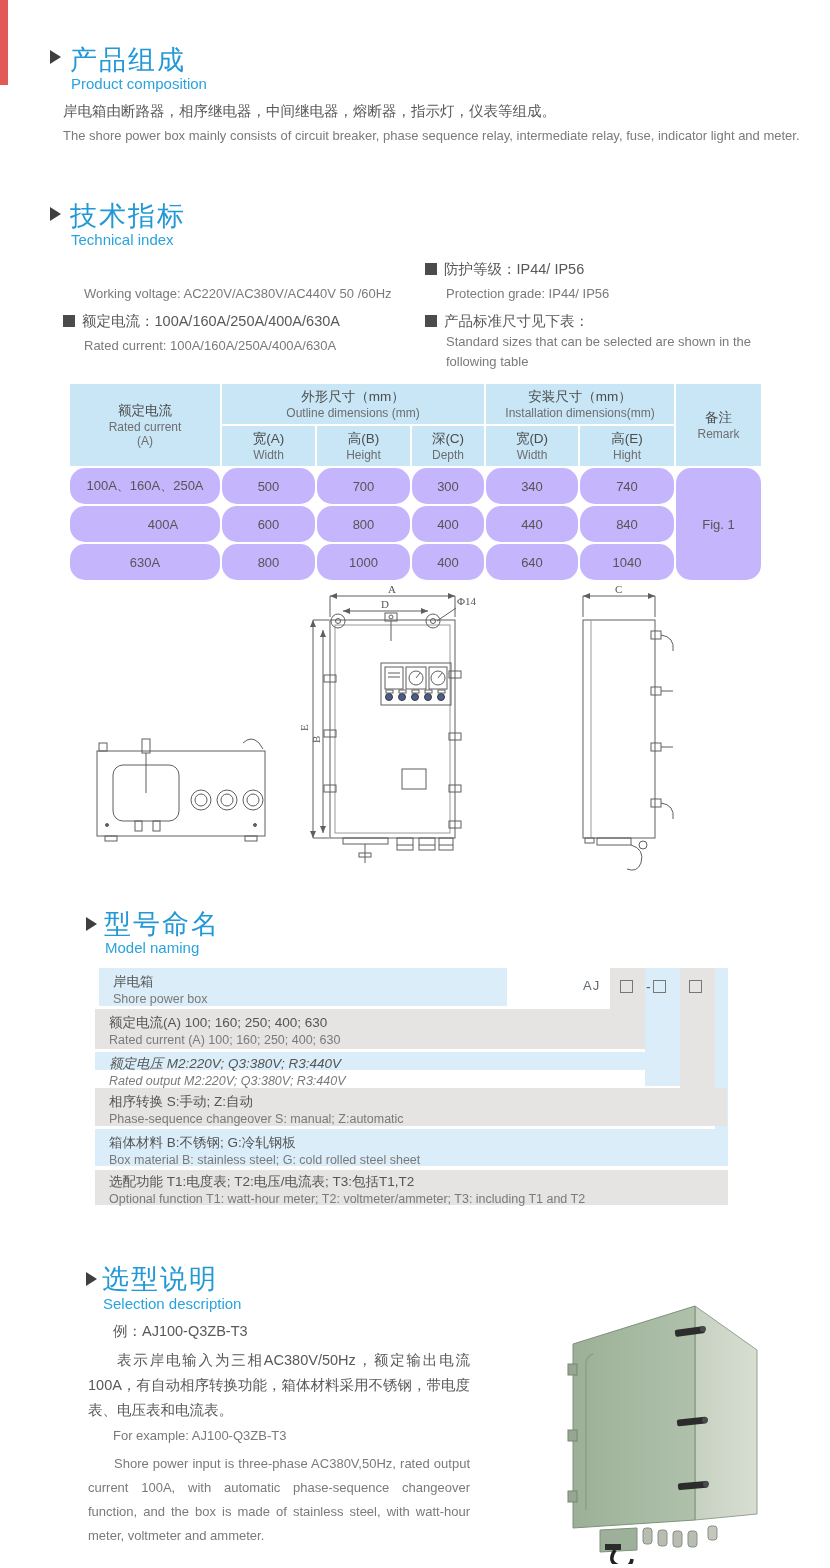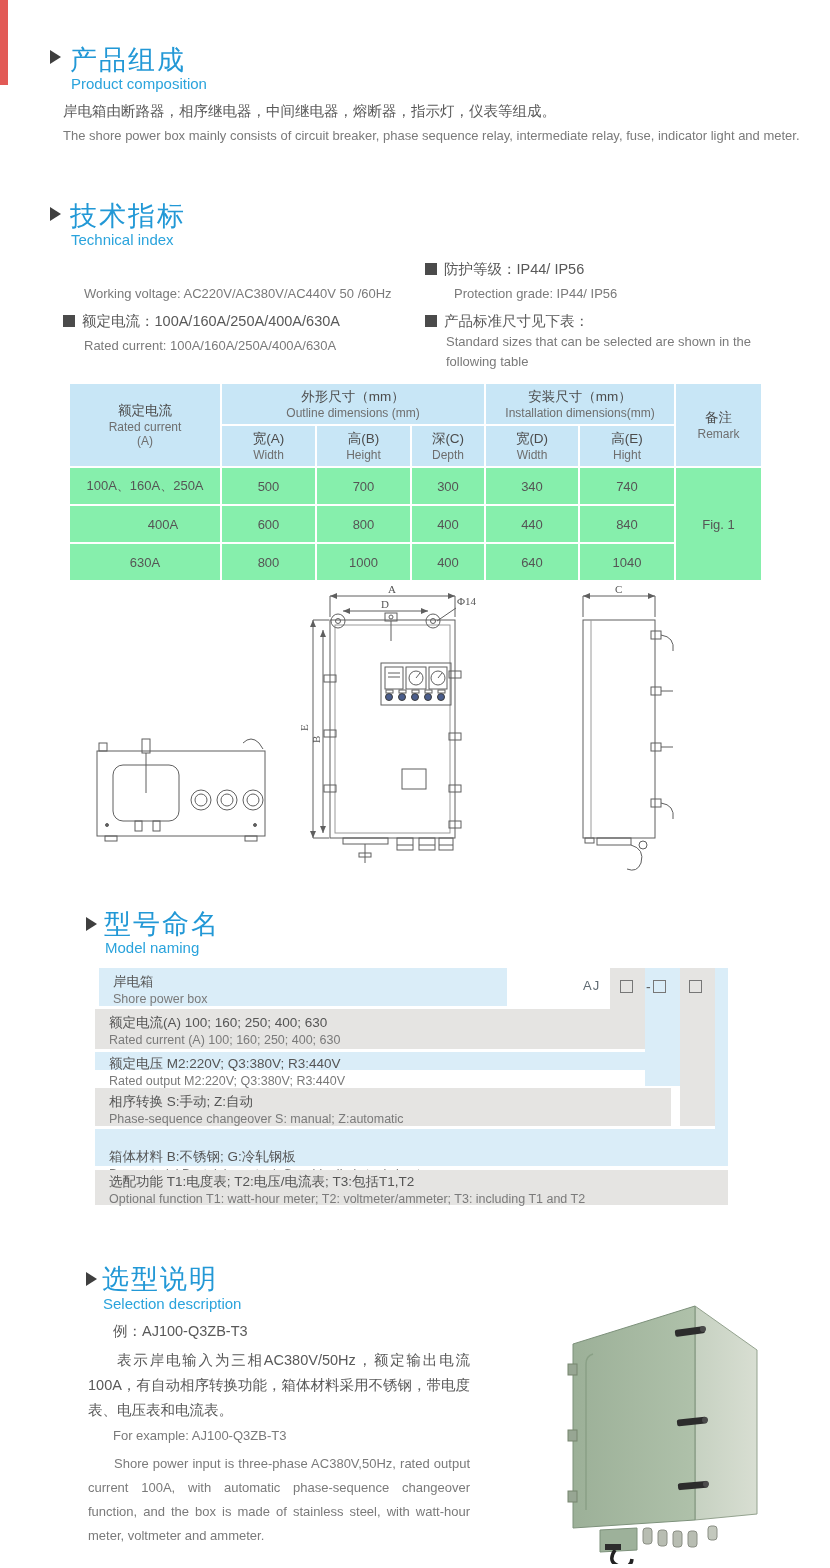--- a/index.html
+++ b/index.html
@@ -11,21 +11,21 @@
   .h-zh { font-size:27px; color:#2298d6; letter-spacing:2px; }
   .h-en { font-size:15px; color:#2aa3dc; }
   .t-zh { font-size:14.5px; color:#595959; }
   .t-en { font-size:13px; color:#7a7a7a; }
   .sq { display:inline-block; width:12px; height:12px; background:#4b4b4b; margin-right:7px; vertical-align:-1px; }
 
   
   table.dims { border-collapse:separate; border-spacing:2px; table-layout:fixed; }
   table.dims td { text-align:center; vertical-align:middle; color:#555; font-size:13px; }
   table.dims td.hd { background:#c8e6f6; }
-  table.dims td.bd { background:#86efac; }
+  table.dims td.bd { background:#c4b5fd;border-radius:15px; }
   .cell-zh { display:block; font-size:13.5px; color:#4c4c4c; }
   .cell-en { display:block; font-size:12px; color:#6e6e6e; }
 
   
   .m-row, .m-col { position:absolute; }
   .m-blue { background:#daedf8; }
   .m-gray { background:#e5e4e2; }
   .m-zh { display:block; font-size:13.5px; color:#555; line-height:1.45; padding:4px 0 0 14px; white-space:nowrap; }
   .m-en { display:block; font-size:12.5px; color:#7a7a7a; line-height:1.25; padding-left:14px; white-space:nowrap; }
   .cbox { display:inline-block; width:13px; height:13px; border:1px solid #777; background:transparent; vertical-align:middle; }
@@ -49,21 +49,21 @@
 
   <div class="abs tri" style="left:50px;top:207px;"></div>
   <div class="abs h-zh" style="left:70px;top:198px;">技术指标</div>
   <div class="abs h-en" style="left:71px;top:231px;">Technical index</div>
 
   <div class="abs t-en" style="left:84px;top:286px;">Working voltage: AC220V/AC380V/AC440V 50 /60Hz</div>
   <div class="abs t-zh" style="left:63px;top:312px;"><span class="sq"></span><span>额定电流：100A/160A/250A/400A/630A</span></div>
   <div class="abs t-en" style="left:84px;top:338px;">Rated current: 100A/160A/250A/400A/630A</div>
 
   <div class="abs t-zh" style="left:425px;top:260px;"><span class="sq"></span><span>防护等级：IP44/ IP56</span></div>
-  <div class="abs t-en" style="left:446px;top:286px;margin-left:8px;">Protection grade: IP44/ IP56</div>
+  <div class="abs t-en" style="left:446px;top:286px;">Protection grade: IP44/ IP56</div>
   <div class="abs t-zh" style="left:425px;top:312px;"><span class="sq"></span><span>产品标准尺寸见下表：</span></div>
   <div class="abs t-en para" style="left:446px;top:332px;width:305px;line-height:1.55;">Standard sizes that can be selected are shown in the following table</div>
 
   <table class="dims abs" style="left:68px;top:382px;">
     <colgroup>
       <col style="width:150px">
         <col style="width:93px">
         <col style="width:93px">
         <col style="width:72px">
         <col style="width:92px">
@@ -276,30 +276,30 @@
     <div class="m-col m-blue" style="left:620px;top:0;width:13px;height:198px;"></div>
 
     <div class="m-row m-blue" style="left:4px;top:0;width:408px;height:38px;">
       <span class="m-zh">岸电箱</span>
         <span class="m-en">Shore power box</span>
     </div>
     <div class="m-row m-gray" style="left:0;top:41px;width:550px;height:40px;">
       <span class="m-zh">额定电流(A)  100; 160; 250; 400; 630</span>
         <span class="m-en">Rated current (A) 100; 160; 250; 400; 630</span>
     </div>
-    <div class="m-row m-blue" style="left:0;top:84px;width:585px;height:18px;">
+    <div class="m-row m-blue" style="left:0;top:84px;width:585px;height:18px;font-style:italic;">
       <span class="m-zh" style="padding-top:2px">额定电压   M2:220V;  Q3:380V;  R3:440V</span>
         <span class="m-en">Rated output  M2:220V;  Q3:380V;  R3:440V</span>
     </div>
-    <div class="m-row m-gray" style="left:0;top:120px;width:576px;height:38px;">
+    <div class="m-row m-gray" style="left:0;top:120px;width:632px;height:38px;">
       <span class="m-zh">相序转换  S:手动; Z:自动</span>
         <span class="m-en">Phase-sequence changeover  S: manual;  Z:automatic</span>
     </div>
     <div class="m-row m-blue" style="left:0;top:161px;width:633px;height:37px;">
-      <span class="m-zh" style="padding-top:18px">箱体材料    B:不锈钢;  G:冷轧钢板</span>
+      <span class="m-zh" style="padding-top:4px">箱体材料    B:不锈钢;  G:冷轧钢板</span>
         <span class="m-en">Box material   B: stainless steel; G: cold rolled steel sheet</span>
     </div>
     <div class="m-row m-gray" style="left:0;top:202px;width:633px;height:35px;">
       <span class="m-zh" style="padding-top:2px">选配功能      T1:电度表;  T2:电压/电流表; T3:包括T1,T2</span>
         <span class="m-en">Optional function  T1: watt-hour meter; T2: voltmeter/ammeter; T3: including T1 and T2</span>
     </div>
 
     <div class="abs aj" style="left:488px;top:10px;">AJ</div>
     <span class="cbox abs" style="left:525px;top:12px;"></span>
     <span class="abs" style="left:551px;top:9px;"><span class="cdash">-</span><span class="cbox"></span></span>

